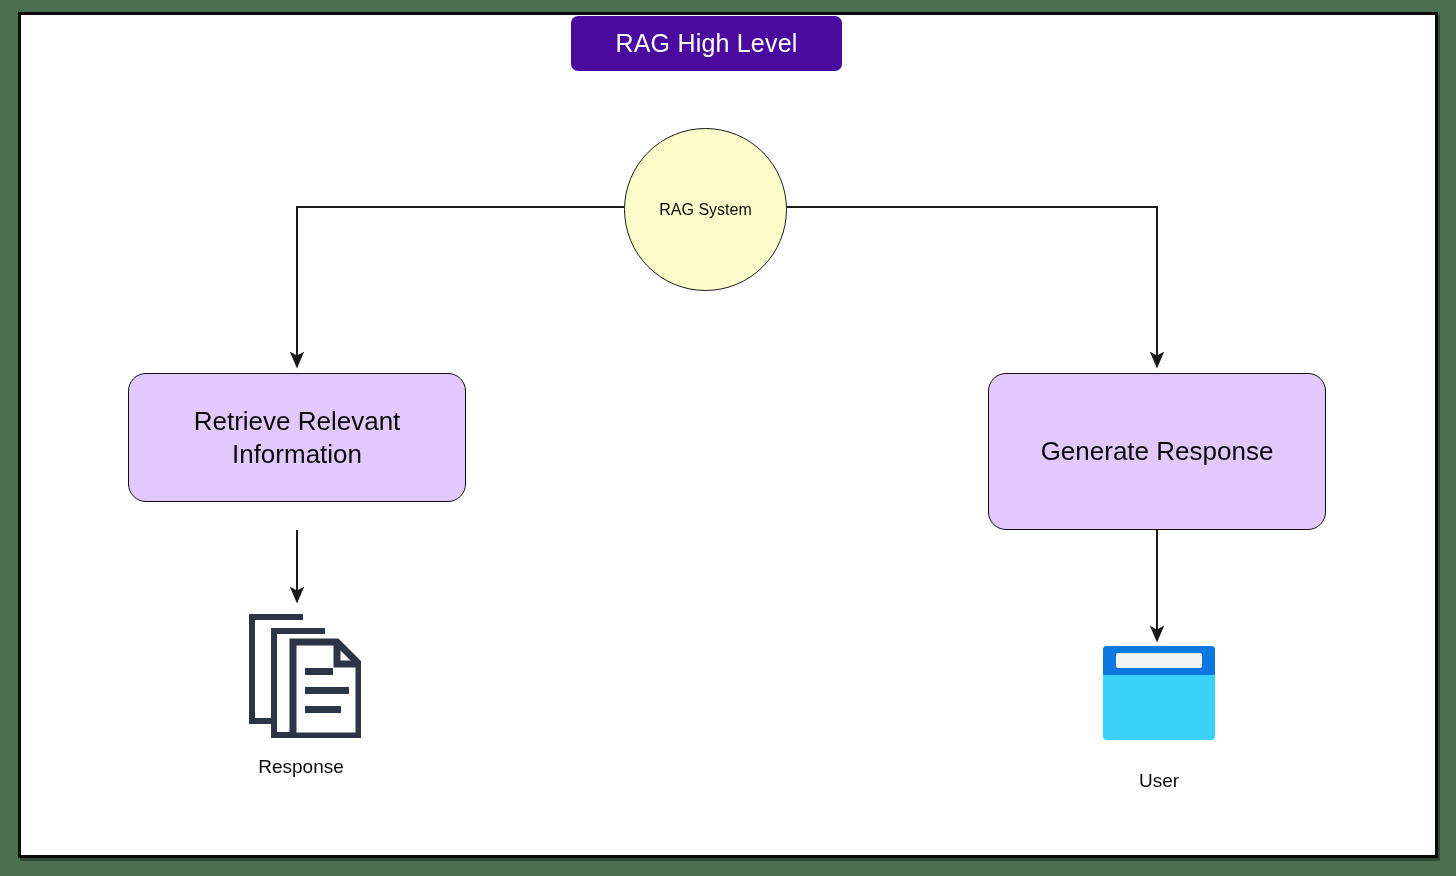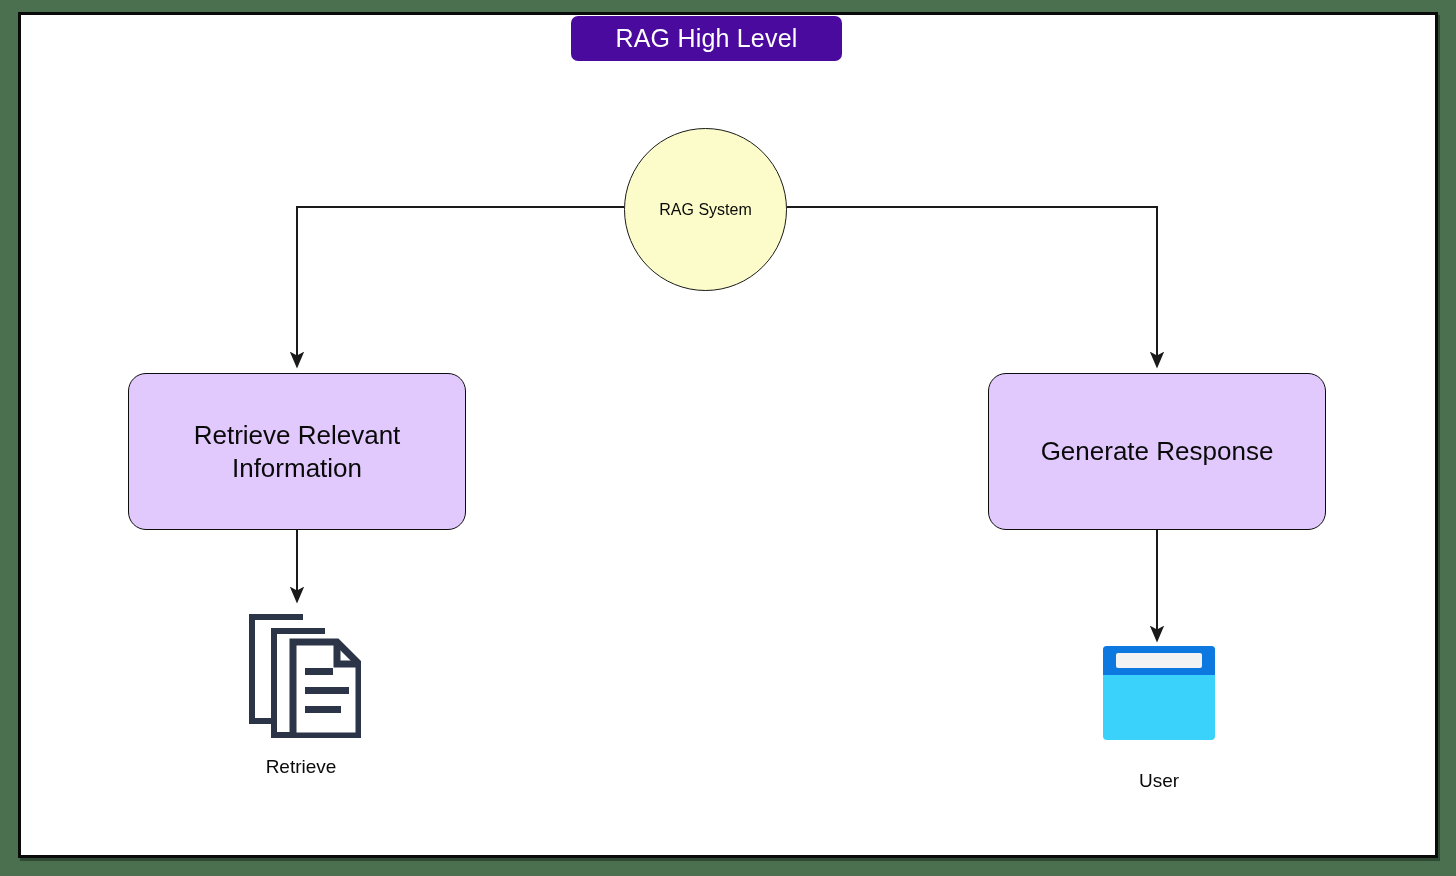--- a/index.html
+++ b/index.html
@@ -33,21 +33,21 @@
   }
   .node {
     position: absolute;
     box-sizing: border-box;
   }
   
   #title-banner {
     left: 571px;
     top: 16px;
     width: 271px;
-    height: 45px;
+    height: 55px;
     background: #4a0a9e;
     border-radius: 7px;
     display: flex;
     align-items: center;
     justify-content: center;
   }
   #title-banner .label {
     color: #ffffff;
     font-size: 25px;
     letter-spacing: 0.2px;
@@ -86,21 +86,21 @@
   .process-box .label {
     font-size: 26px;
     color: #0a0a0a;
     line-height: 1.26;
     padding: 0 14px;
   }
   #retrieve-box {
     left: 128px;
     top: 373px;
     width: 338px;
-    height: 157px;
+    height: 129px;
   }
   #generate-box {
     left: 988px;
     top: 373px;
     width: 338px;
     height: 157px;
   }
   
   .endpoint {
     position: absolute;
@@ -181,21 +181,21 @@
   <div class="endpoint" id="documents-endpoint">
     <svg width="120" height="132" viewBox="0 0 120 132" xmlns="http://www.w3.org/2000/svg">
       <path d="M8 8 H62 V14 H14 V112 H30 V118 H8 Z" fill="#2b3547"></path>
       <path d="M30 22 H84 V28 H36 V126 H52 V132 H30 Z" fill="#2b3547"></path>
       <path d="M52 36 H96 L118 58 V130 H52 Z" fill="#ffffff" stroke="#2b3547" stroke-width="7" stroke-linejoin="miter"></path>
       <path d="M96 36 L96 58 L118 58" fill="none" stroke="#2b3547" stroke-width="7" stroke-linejoin="miter"></path>
       <rect x="64" y="62" width="28" height="7" fill="#2b3547"></rect>
       <rect x="64" y="81" width="44" height="7" fill="#2b3547"></rect>
       <rect x="64" y="100" width="36" height="7" fill="#2b3547"></rect>
     </svg>
-    <span class="caption">Retrieve</span>
+    <span class="caption">Response</span>
   </div>
 
   <div class="endpoint" id="user-endpoint">
     <svg width="116" height="98" viewBox="0 0 116 98" xmlns="http://www.w3.org/2000/svg">
       <rect x="2" y="2" width="112" height="94" rx="4" fill="#3ad2fb"></rect>
       <path d="M6 2 H110 A4 4 0 0 1 114 6 V31 H2 V6 A4 4 0 0 1 6 2 Z" fill="#0d79e0"></path>
       <rect x="15" y="9" width="86" height="15" rx="2" fill="#f3f3f3"></rect>
     </svg>
     <span class="caption">User</span>
   </div>

